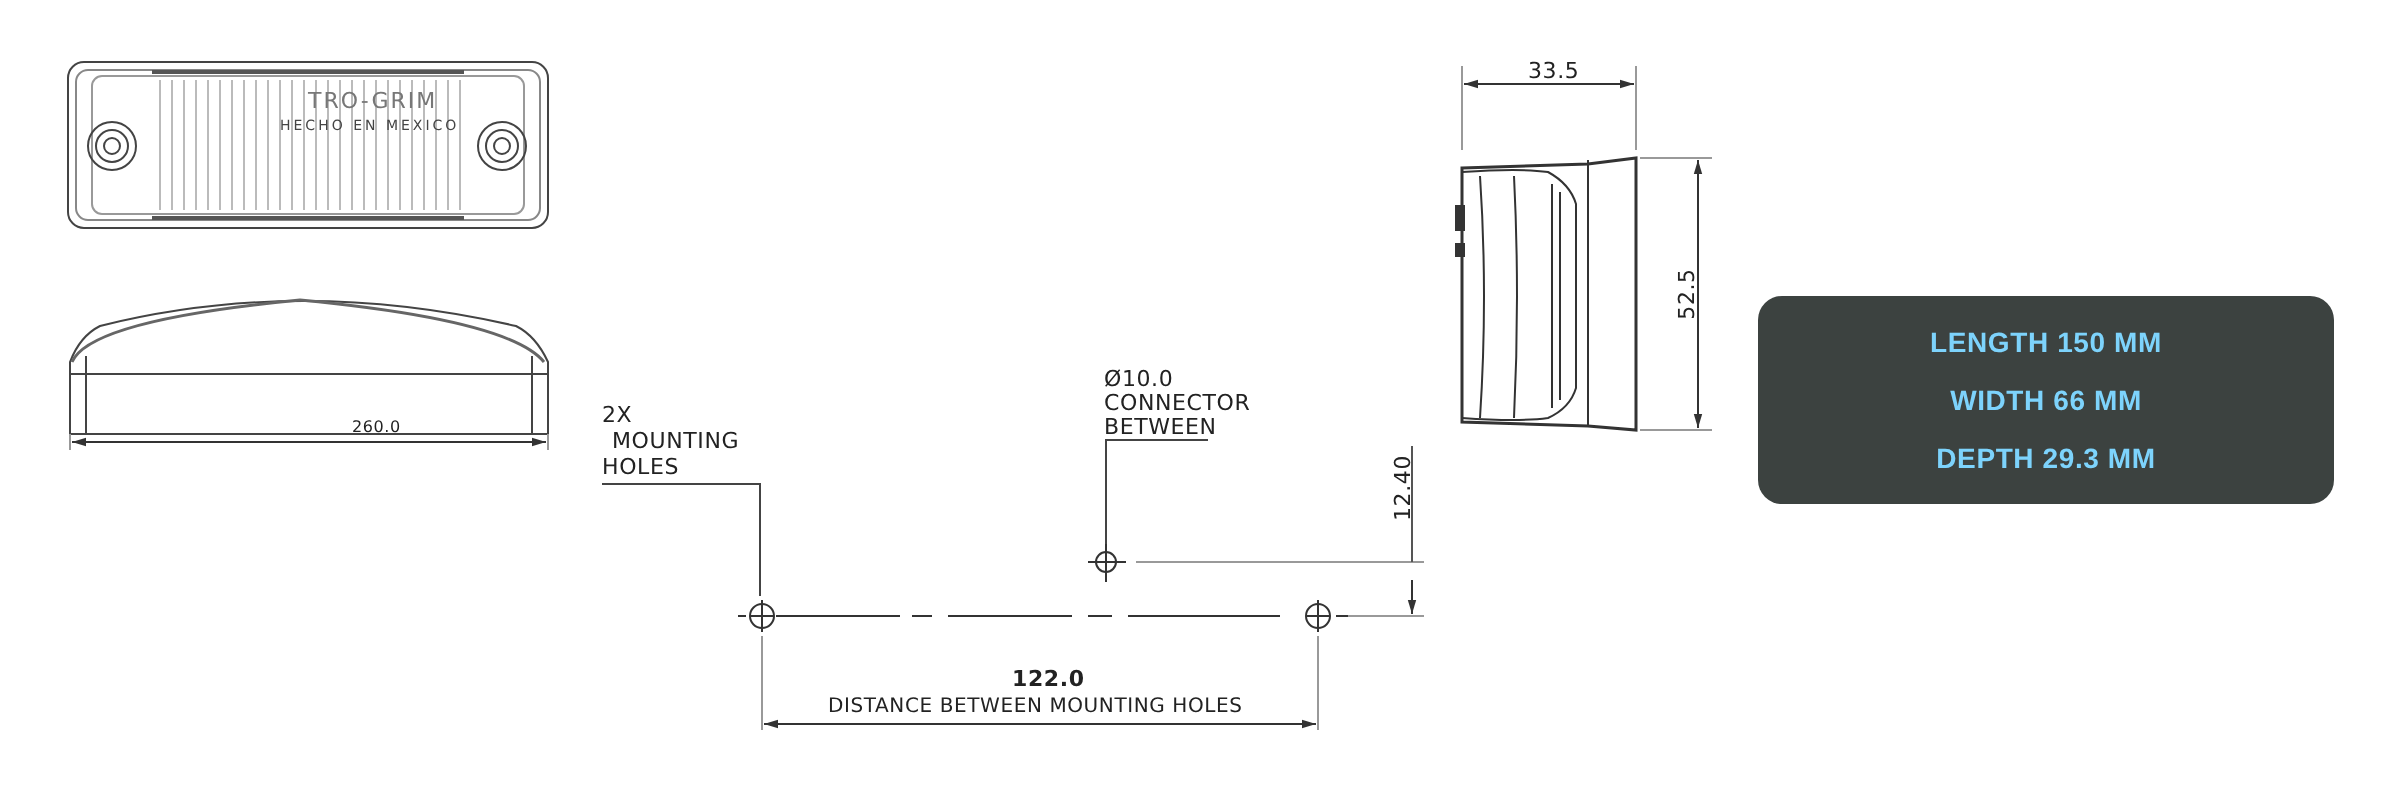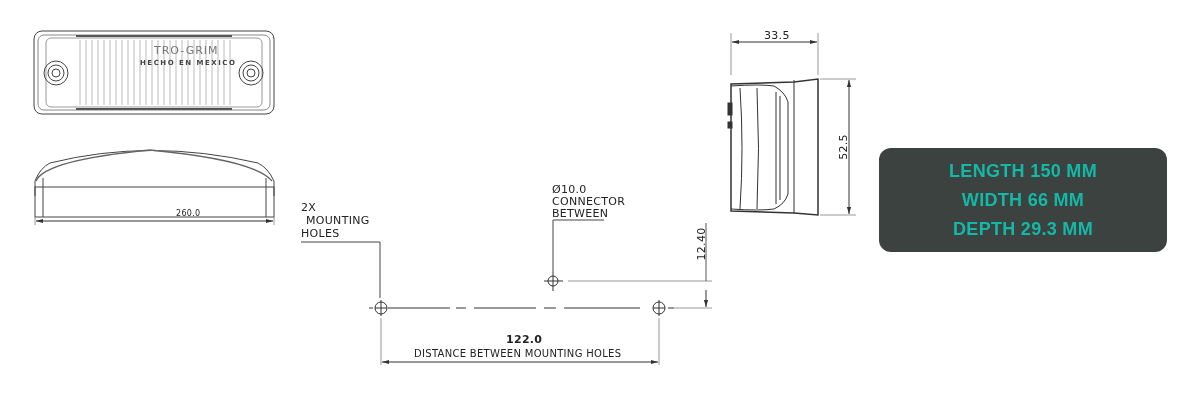--- a/index.html
+++ b/index.html
@@ -7,22 +7,22 @@
          font-family: "DejaVu Sans", sans-serif; color: #222; }
   svg.drawing { position: absolute; left: 0; top: 0; }
   .lbl { position: absolute; font-family: "DejaVu Sans", sans-serif; font-size: 11px;
          line-height: 12px; color: #222; letter-spacing: 0.3px; white-space: pre; }
   .lbl.small { font-size: 8px; margin-left: 32px; }
   .lbl.dim { font-size: 10px; }
   .lbl.bold { font-weight: bold; font-size: 11px; }
   .spec-box { position: absolute; left: 879px; top: 148px; width: 288px; height: 104px;
               background: #3c4240; border-radius: 12px; display: flex; flex-direction: column;
               align-items: center; justify-content: center; gap: 4px; }
-  .spec-line { color: #14b8a6; font-family: "Liberation Sans", sans-serif; font-weight: bold;
-               font-size: 18px; letter-spacing: 0.3px; line-height: 25px; }
+  .spec-line { color: #7dd3fc; font-family: "Liberation Sans", sans-serif; font-weight: bold;
+               font-size: 14px; letter-spacing: 0.3px; line-height: 25px; }
   .rot { position: absolute; transform: rotate(-90deg); transform-origin: center center; }
 </style>
 </head>
 <body>
 
 <svg class="drawing" width="1200" height="400" viewBox="0 0 1200 400">
   <defs>
     <marker id="arr" viewBox="0 0 10 10" refX="10" refY="5" markerWidth="7" markerHeight="7" orient="auto-start-reverse">
       <path d="M0,2 L10,5 L0,8 z" fill="#333"></path>
     </marker>
@@ -138,21 +138,21 @@
     <path d="M757,88 Q760,148 757,209"></path>
     <rect x="728" y="103" width="4" height="12" fill="#333"></rect>
     <rect x="728" y="122" width="4" height="6" fill="#333"></rect>
     <line x1="820" y1="79" x2="856" y2="79" stroke="#999"></line>
     <line x1="820" y1="215" x2="856" y2="215" stroke="#999"></line>
     <line x1="849" y1="80" x2="849" y2="214" marker-start="url(#arr)" marker-end="url(#arr)"></line>
   </g>
 </svg>
 
 <div class="lbl small" style="left:122px; top:45px; font-size:11px; color:#777; letter-spacing:1px;">TRO-GRIM</div>
-<div class="lbl small" style="left:108px; top:57px; font-size:7px; color:#444; letter-spacing:1.5px; font-weight:bold;">HECHO EN MEXICO</div>
+<div class="lbl small" style="left:108px; top:57px; font-size:7px; color:#444; letter-spacing:1.5px; font-weight:normal;">HECHO EN MEXICO</div>
 
 <div class="lbl small" style="left:144px; top:208px;">260.0</div>
 
 <div class="lbl" style="left:301px; top:202px;">2X</div>
 <div class="lbl" style="left:306px; top:215px;">MOUNTING</div>
 <div class="lbl" style="left:301px; top:228px;">HOLES</div>
 
 <div class="lbl" style="left:552px; top:184px;">Ø10.0</div>
 <div class="lbl" style="left:552px; top:196px;">CONNECTOR</div>
 <div class="lbl" style="left:552px; top:208px;">BETWEEN</div>

